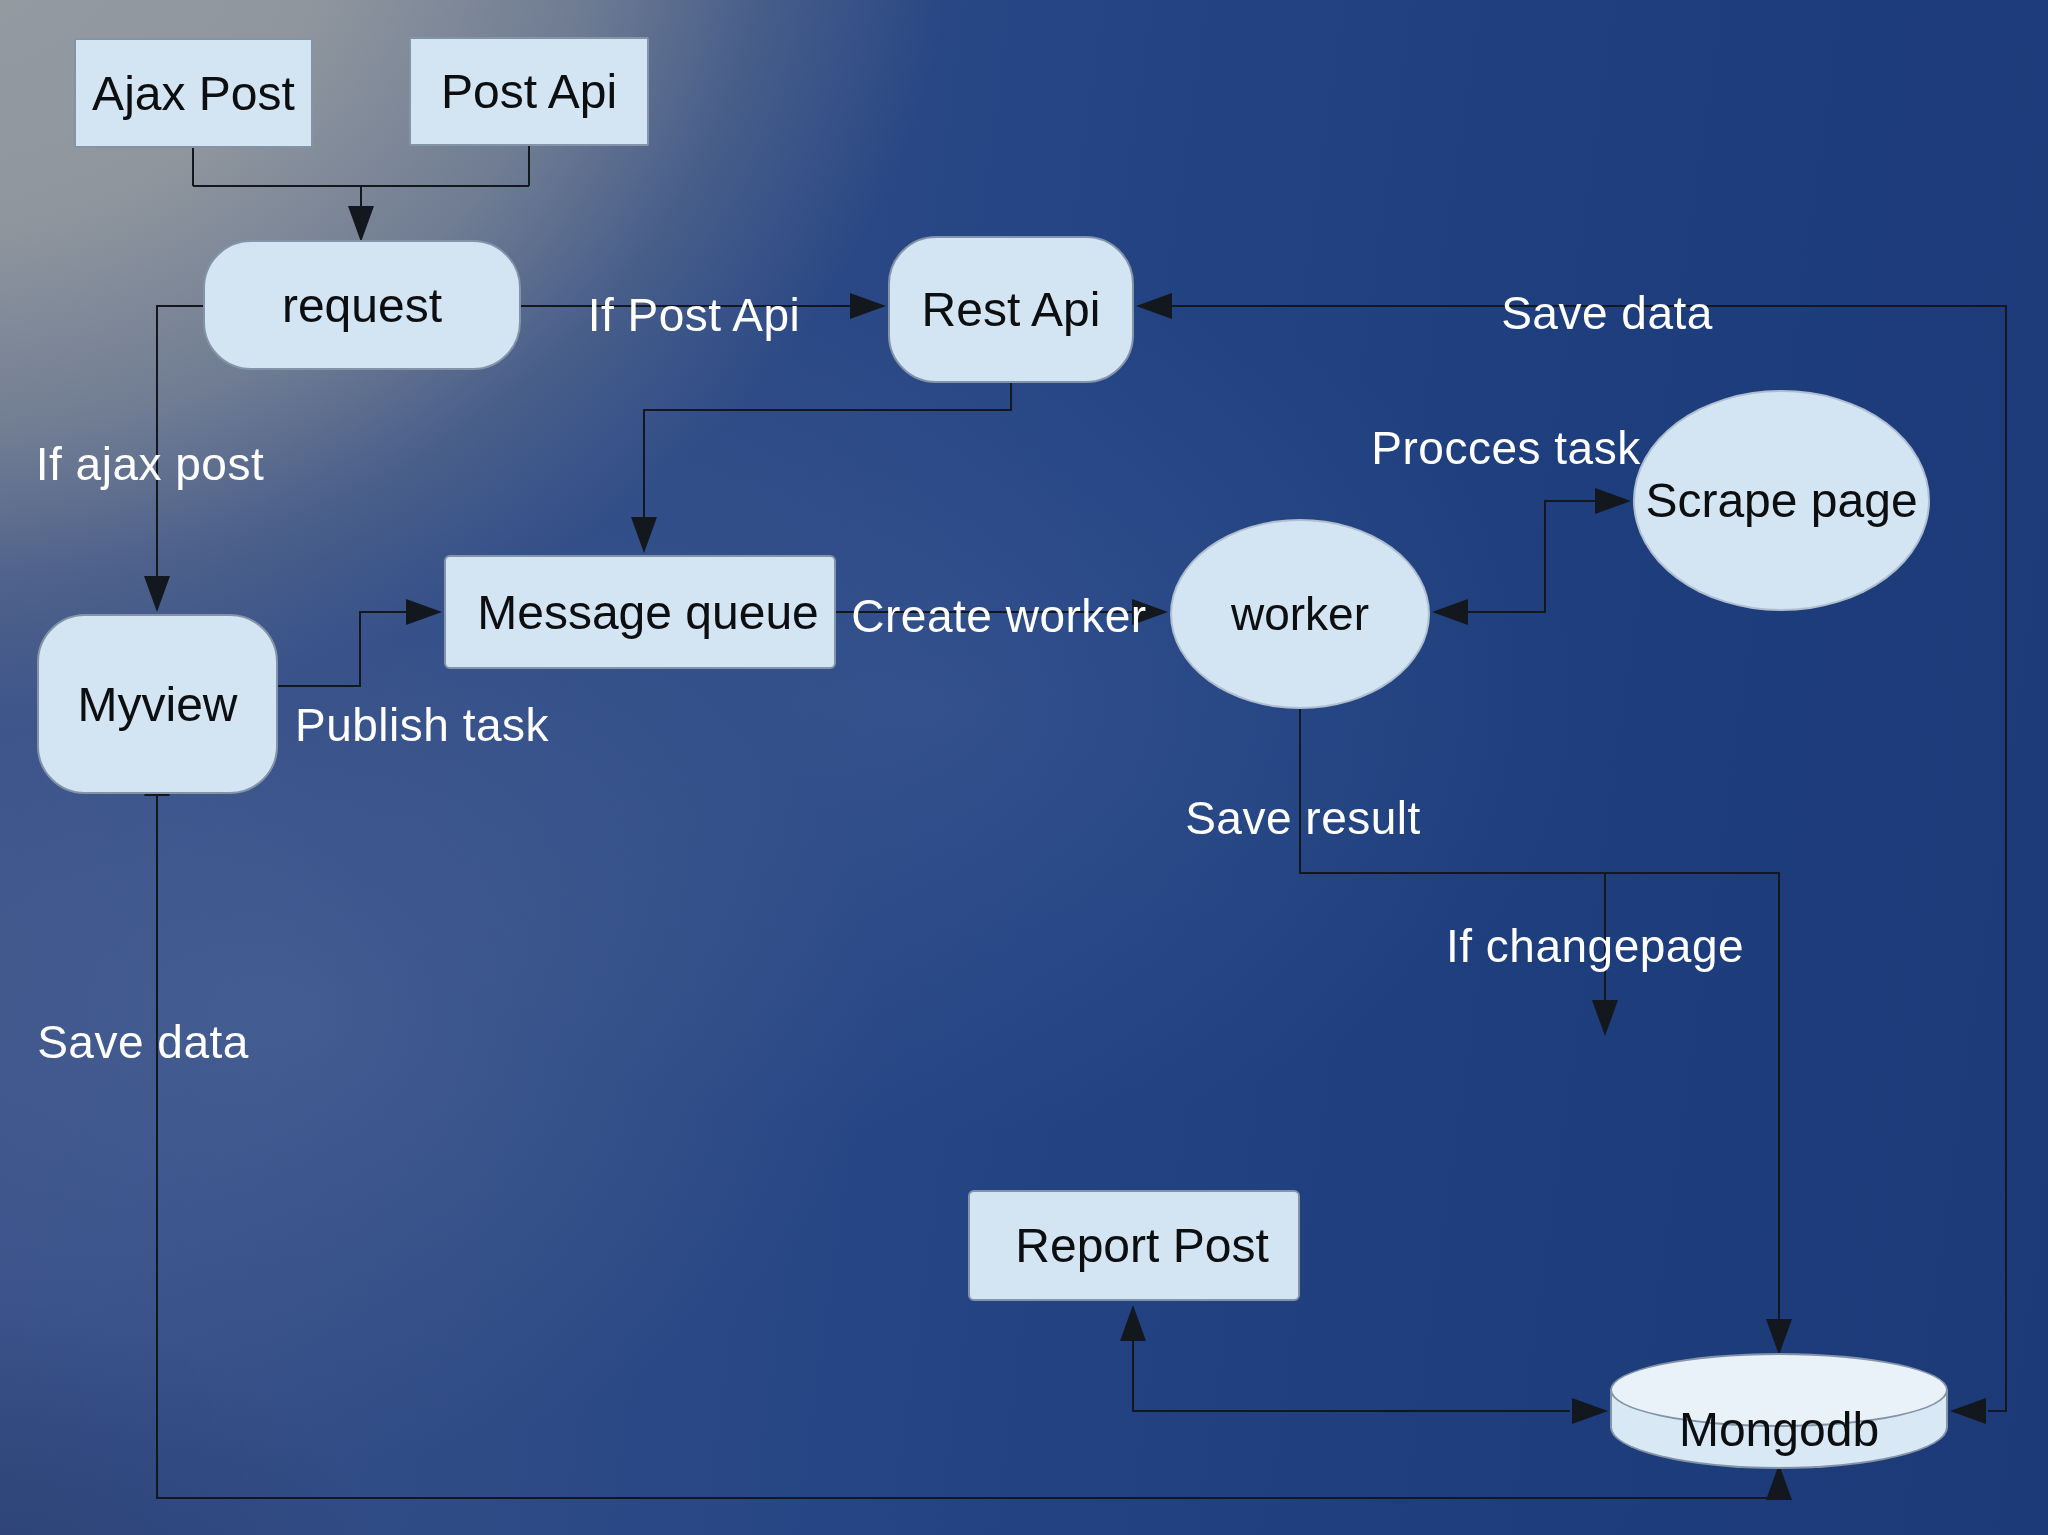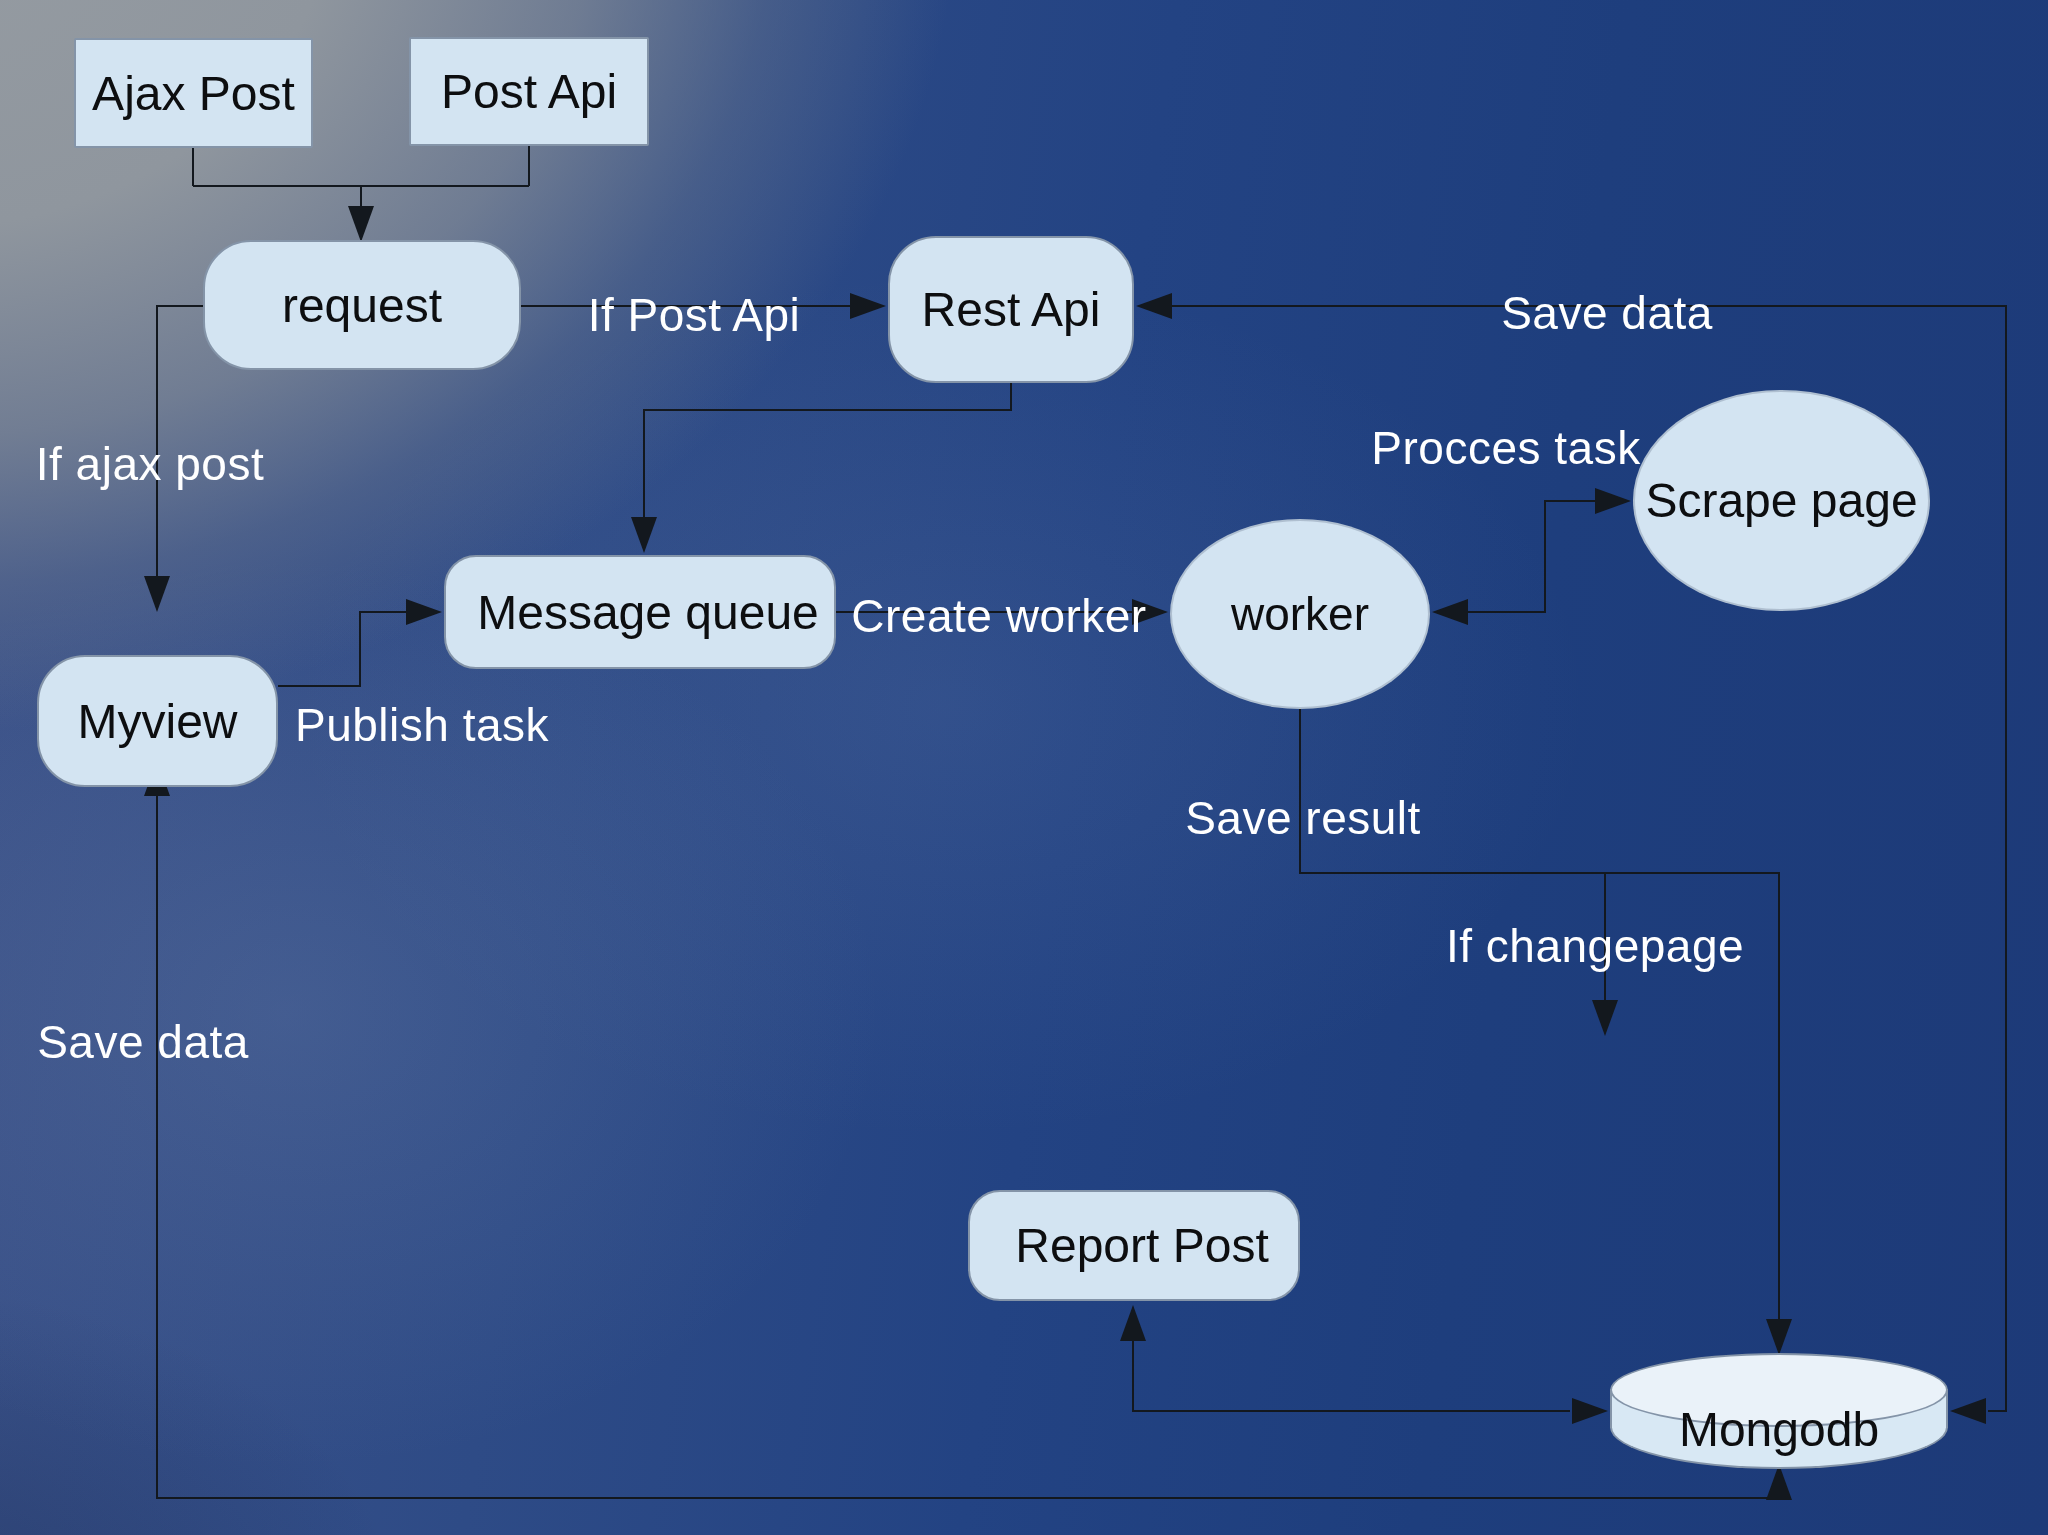--- a/index.html
+++ b/index.html
@@ -24,21 +24,21 @@
     position: absolute;
     background: var(--node-fill, #d3e4f2);
     border: 2px solid var(--node-border, rgba(108,124,146,0.55));
     display: flex; align-items: center; justify-content: center;
     color: var(--node-text, #0d0e10);
     font-size: 48px;
     white-space: nowrap;
   }
   .node.rect    { border-radius: 2px; }
   .node.round-lg{ border-radius: 48px; align-items: center; }
-  .node.round-md{ border-radius: 32px; padding-left: 16px; }
+  .node.round-md{ border-radius: 6px; padding-left: 16px; }
   .node.ellipse { border-radius: 50%; border-color: rgba(108,124,146,0.35); }
 
   .node.cylinder { background: transparent; border: none; }
   .cyl-body {
     position: absolute; left: 0; right: 0; top: 36px; bottom: 0;
     background: var(--cylinder-fill, #d8e8f4);
     border: 2px solid var(--node-border, #8494a8); border-top: none;
     border-radius: 0 0 170px 170px / 0 0 42px 42px;
   }
   .cyl-top {
@@ -120,21 +120,21 @@
   </div>
 
   <div class="node round-lg" style="left:888px; top:236px; width:246px; height:147px;">
     <span>Rest Api</span>
   </div>
 
   <div class="node round-md" style="left:444px; top:555px; width:392px; height:114px;">
     <span>Message queue</span>
   </div>
 
-  <div class="node round-lg" style="left:37px; top:614px; width:241px; height:132px;margin-top:41px;">
+  <div class="node round-lg" style="left:37px; top:614px; width:241px; height:180px;">
     <span>Myview</span>
   </div>
 
   <div class="node ellipse" style="left:1170px; top:519px; width:260px; height:190px; font-size:46px;">
     <span>worker</span>
   </div>
 
   <div class="node ellipse" style="left:1633px; top:390px; width:297px; height:221px;align-items:center;">
     <span>Scrape page</span>
   </div>

